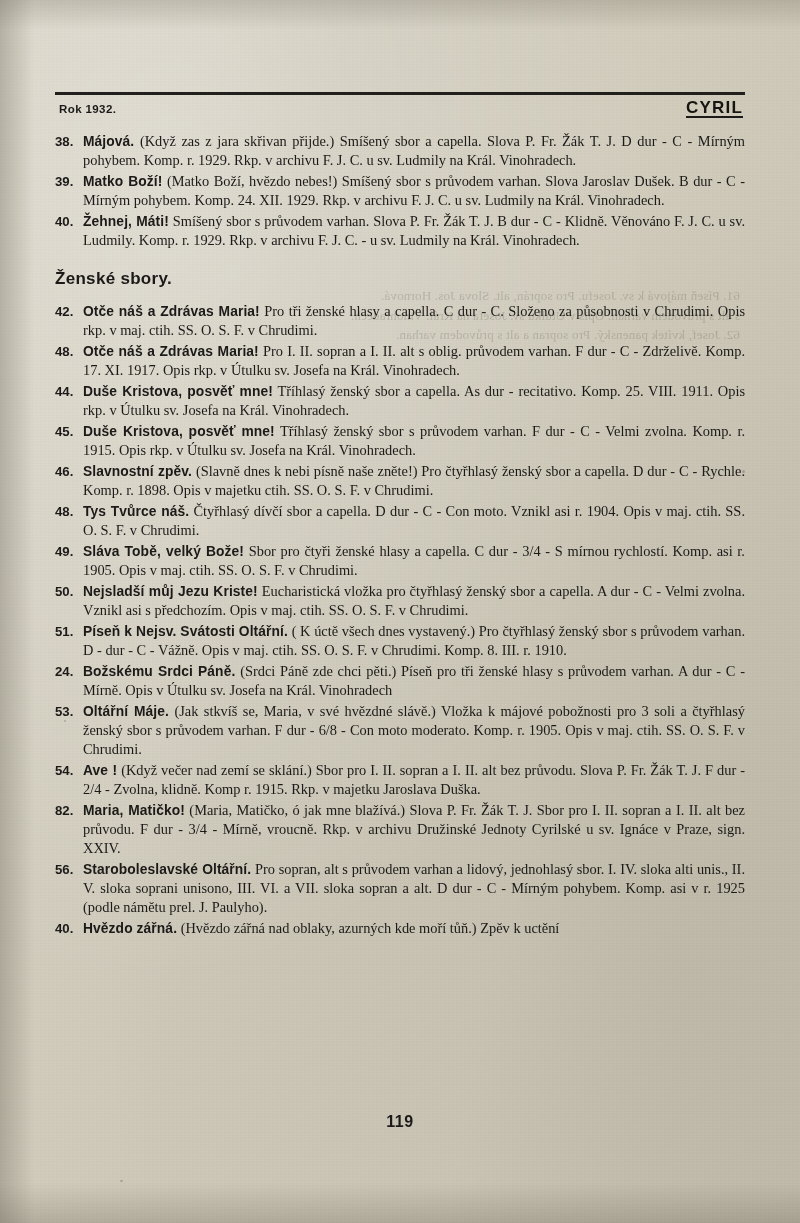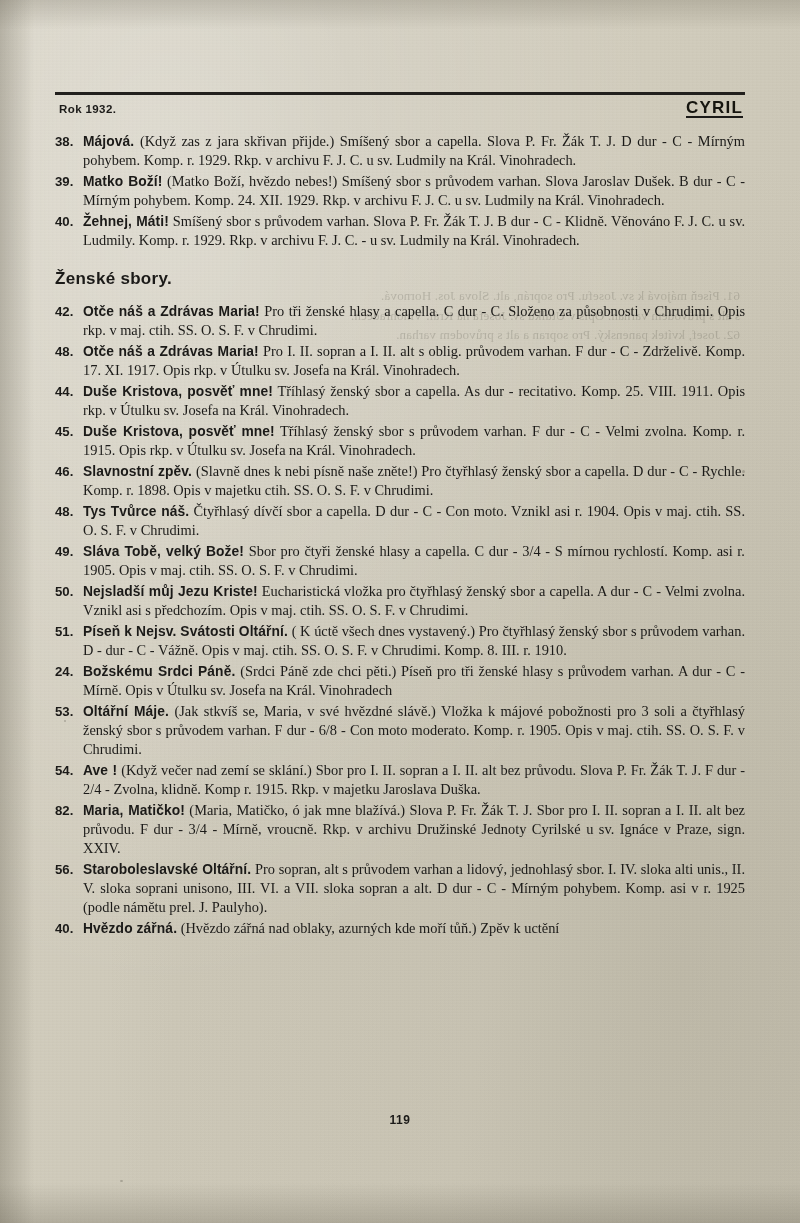--- a/index.html
+++ b/index.html
@@ -127,21 +127,21 @@
   }
   .ghost div { white-space: nowrap; overflow: hidden; }
   .page-number {
     position: absolute;
     left: 0;
     right: 0;
     top: 1113px;
     text-align: center;
     font-family: "Liberation Sans", sans-serif;
     font-weight: 700;
-    font-size: 12px;
+    font-size: 16px;
     letter-spacing: 0.5px;
   }
   .edge-shadow-left {
     position: absolute;
     left: 0; top: 0; bottom: 0; width: 34px;
     background: linear-gradient(90deg, rgba(90,85,70,0.30), rgba(90,85,70,0));
     pointer-events: none;
   }
   .edge-shadow-top {
     position: absolute;

